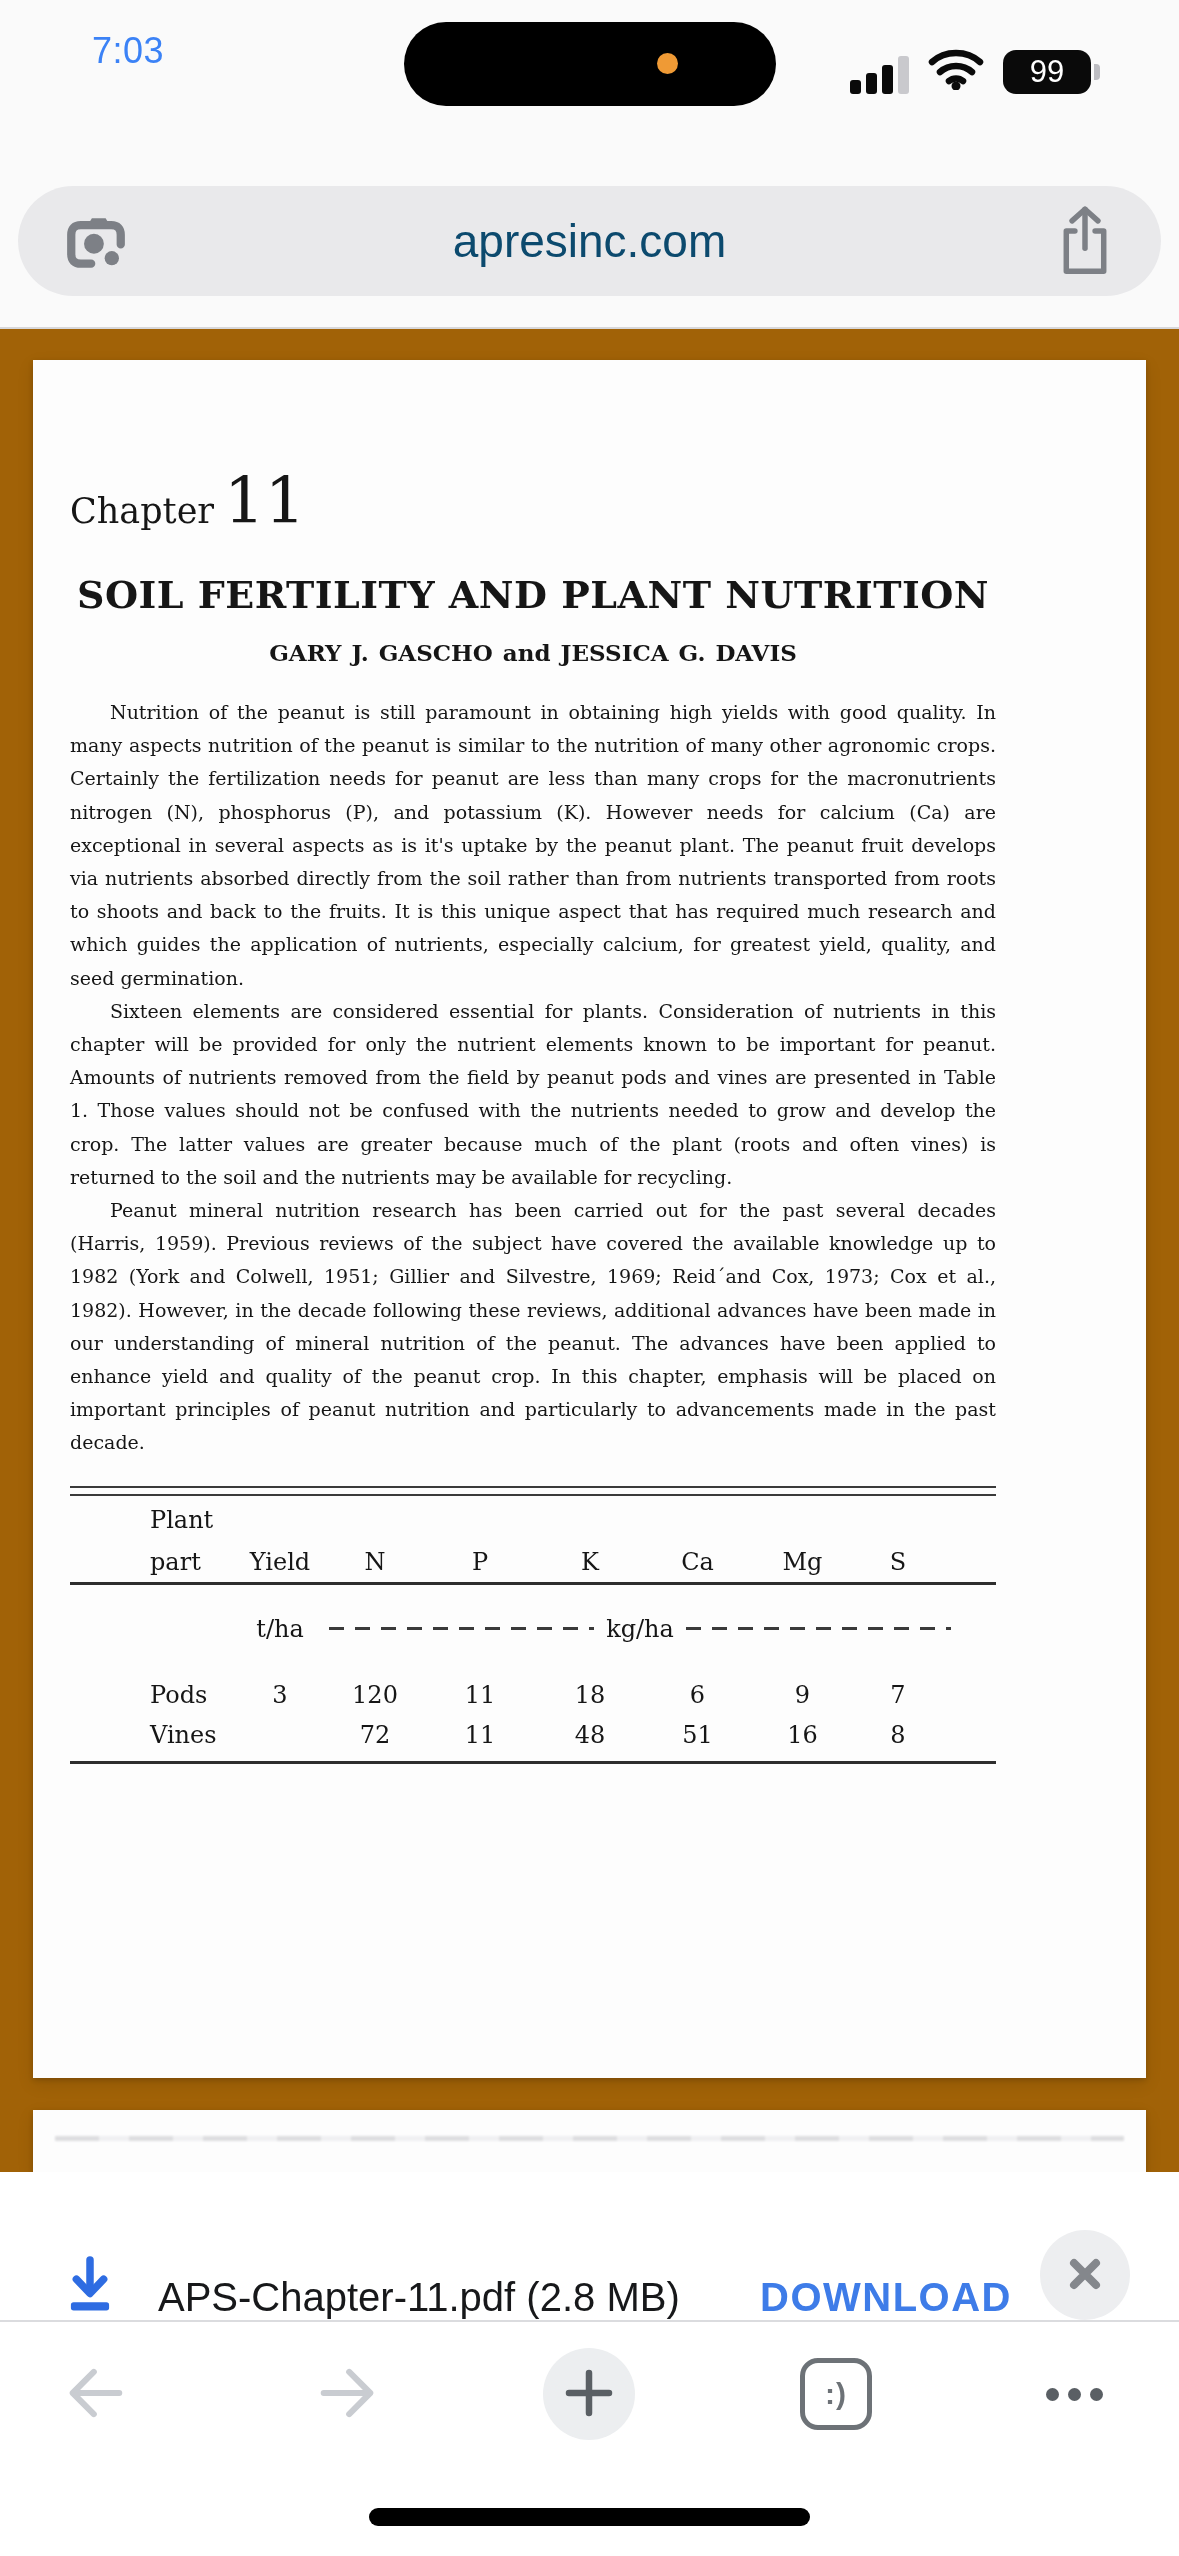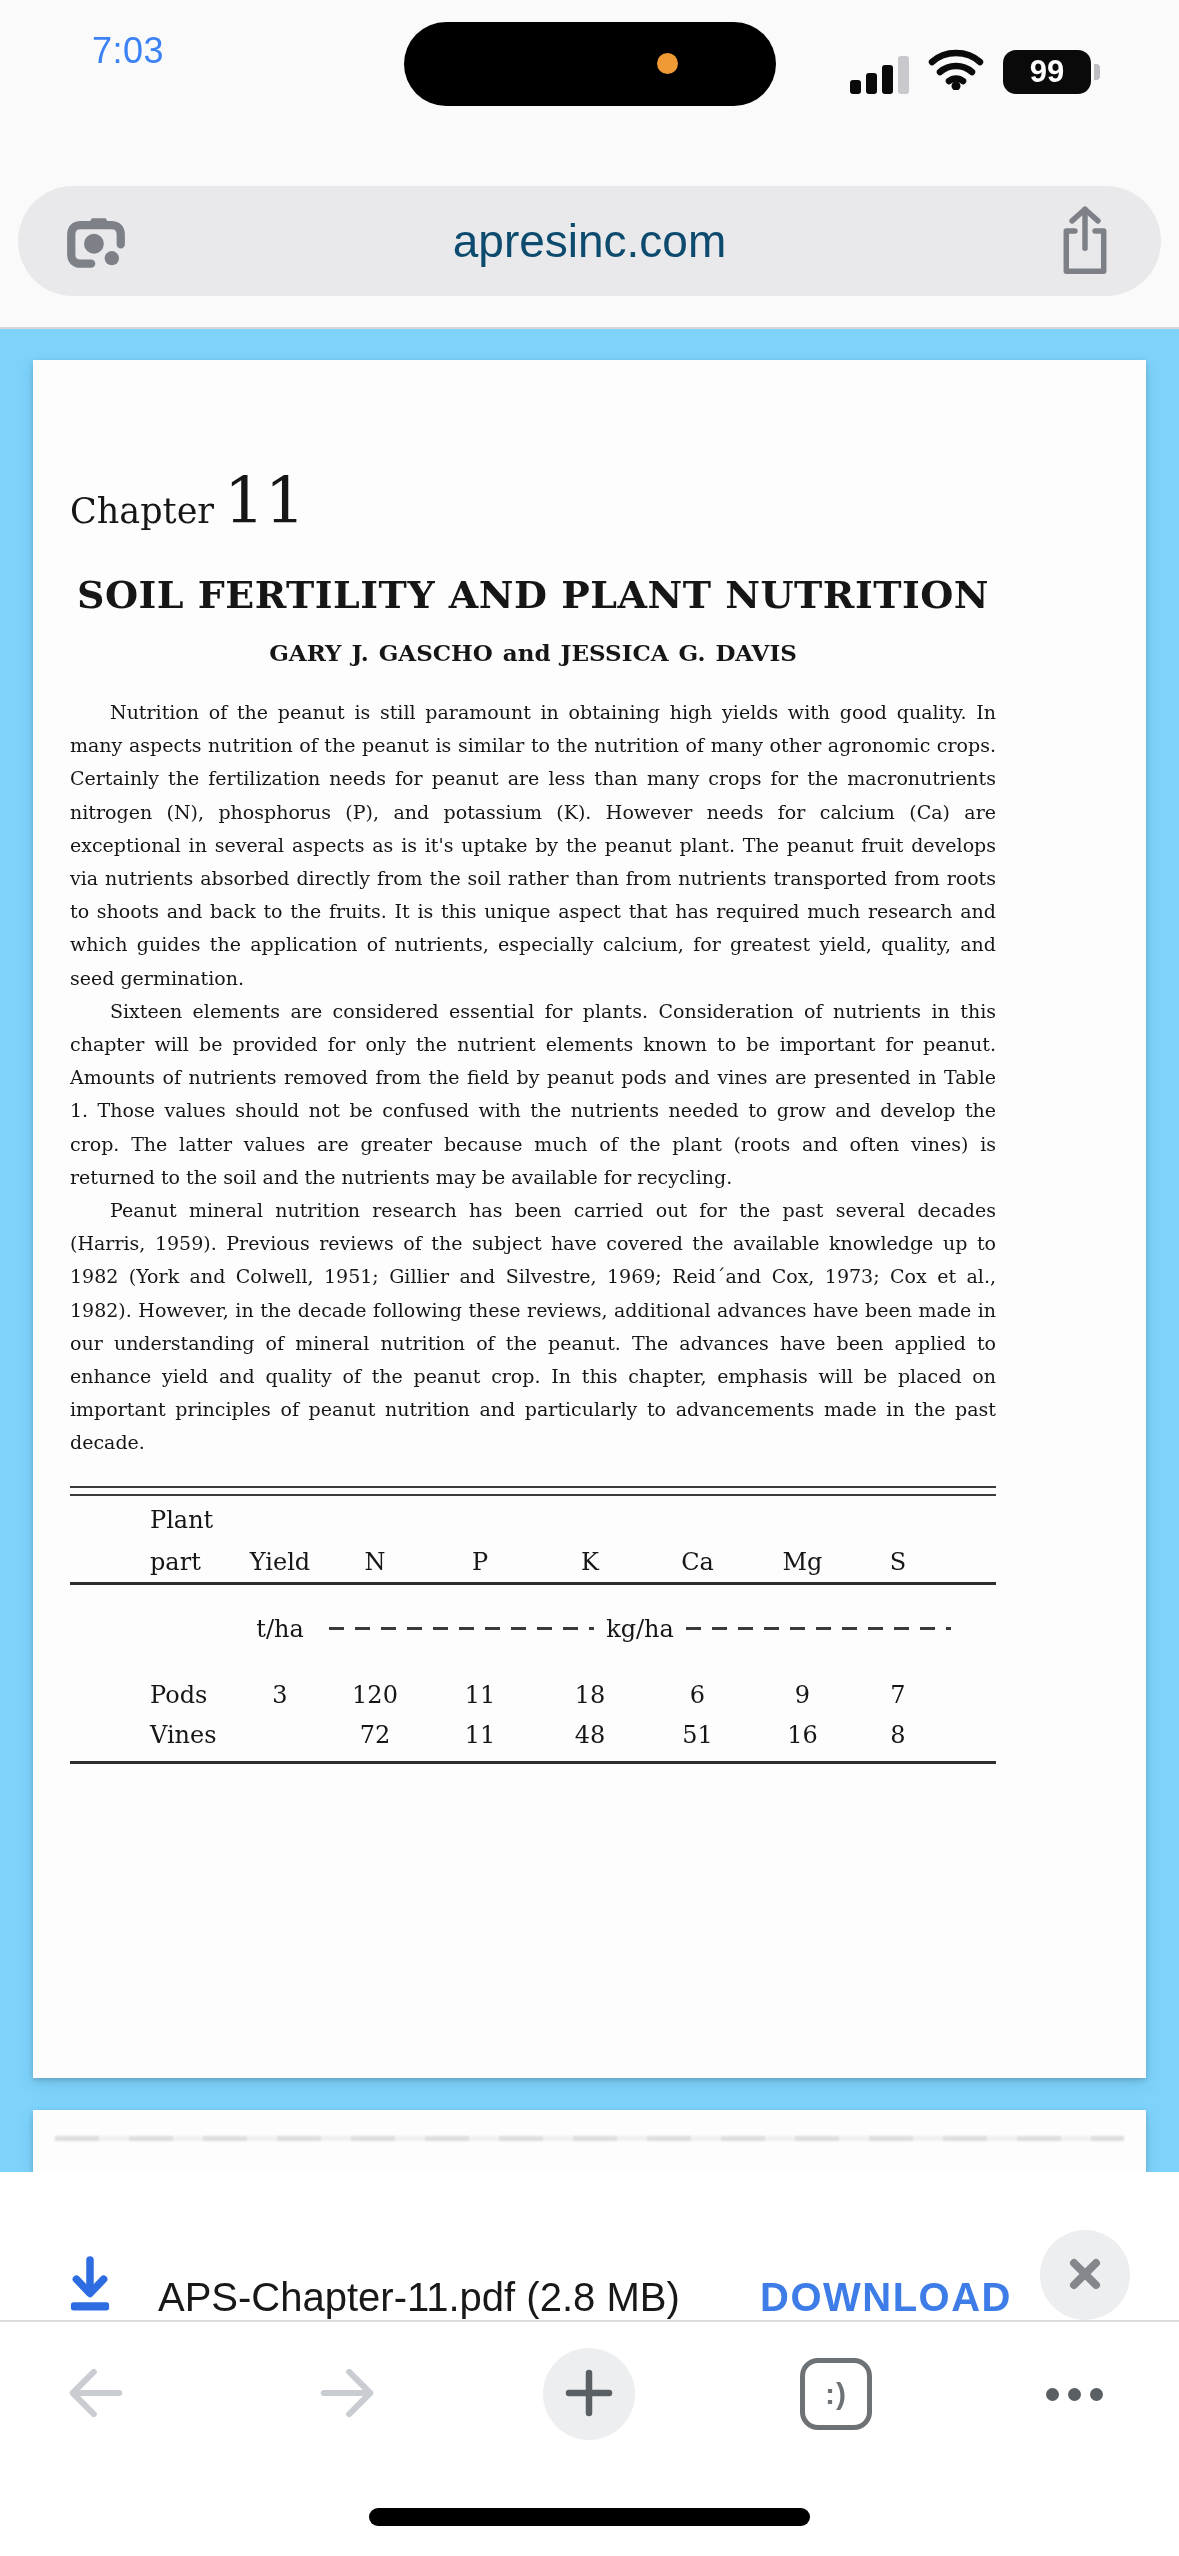--- a/index.html
+++ b/index.html
@@ -11,33 +11,33 @@
   .statusbar{position:absolute;left:0;top:0;width:100%;height:110px;}
   .time{position:absolute;left:92px;top:30px;font-size:36px;font-weight:400;color:#3b82f6;letter-spacing:.5px;}
   .island{position:absolute;left:404px;top:22px;width:372px;height:84px;background:#000;border-radius:44px;}
   .mic-dot{position:absolute;right:98px;top:31px;width:21px;height:21px;border-radius:50%;background:#ef9a35;}
   .sicons{position:absolute;right:88px;top:46px;display:flex;align-items:flex-end;gap:19px;height:48px;}
   .bars{display:flex;align-items:flex-end;gap:5px;height:40px;}
   .bars i{display:block;width:11px;border-radius:3px;background:#0a0a0a;}
   .bars i:nth-child(1){height:14px}.bars i:nth-child(2){height:21px}
   .bars i:nth-child(3){height:29px}.bars i:nth-child(4){height:38px;background:#c9c9cd}
   .battery{position:relative;width:88px;height:44px;background:#0a0a0a;border-radius:13px;
-           color:#fff;font-size:31px;font-weight:700;display:flex;align-items:center;justify-content:center;}
+           color:#fff;font-size:31px;font-weight:400;display:flex;align-items:center;justify-content:center;}
   .battery:after{content:"";position:absolute;right:-9px;top:14px;width:6px;height:16px;background:#bdbdc2;
                  border-radius:0 4px 4px 0;}
 
   .urlpill{position:absolute;left:18px;top:186px;width:1143px;height:110px;background:#e9e9eb;
            border-radius:55px;display:flex;align-items:center;}
   .lens-btn,.share-btn{position:absolute;top:0;height:110px;width:120px;display:flex;align-items:center;justify-content:center;background:none;border:none;padding:0;}
   .lens-btn{left:18px}.share-btn{right:16px}
   .domain{flex:1;text-align:center;font-size:46px;color:#0c4a6e;}
   .hdr-divider{position:absolute;left:0;top:327px;width:100%;height:2px;background:#d7d7da;}
 
   
-  .viewer{position:absolute;left:0;top:329px;width:1179px;height:1843px;background:#7dd3fc;}
+  .viewer{position:absolute;left:0;top:329px;width:1179px;height:1843px;background:#a16207;}
   .page{position:absolute;left:33px;width:1113px;background:#fdfdfd;
         box-shadow:0 2px 5px rgba(0,0,0,.16),0 6px 16px rgba(0,0,0,.10);}
   .page1{top:31px;height:1718px;padding:0;overflow:hidden;}
   .page2{top:1781px;height:62px;}
   .blurline{margin:26px 22px 0 22px;height:5px;opacity:.55;filter:blur(1px);
             background:repeating-linear-gradient(90deg,#c4c4c9 0 44px,#e6e6ea 44px 74px);}
 
   .doc{margin-left:37px;width:926px;color:#161616;font-family:"DejaVu Serif","Liberation Serif",serif;}
   .chapter-line{margin-top:104px;}
   .ch-word{font-size:35px;}

